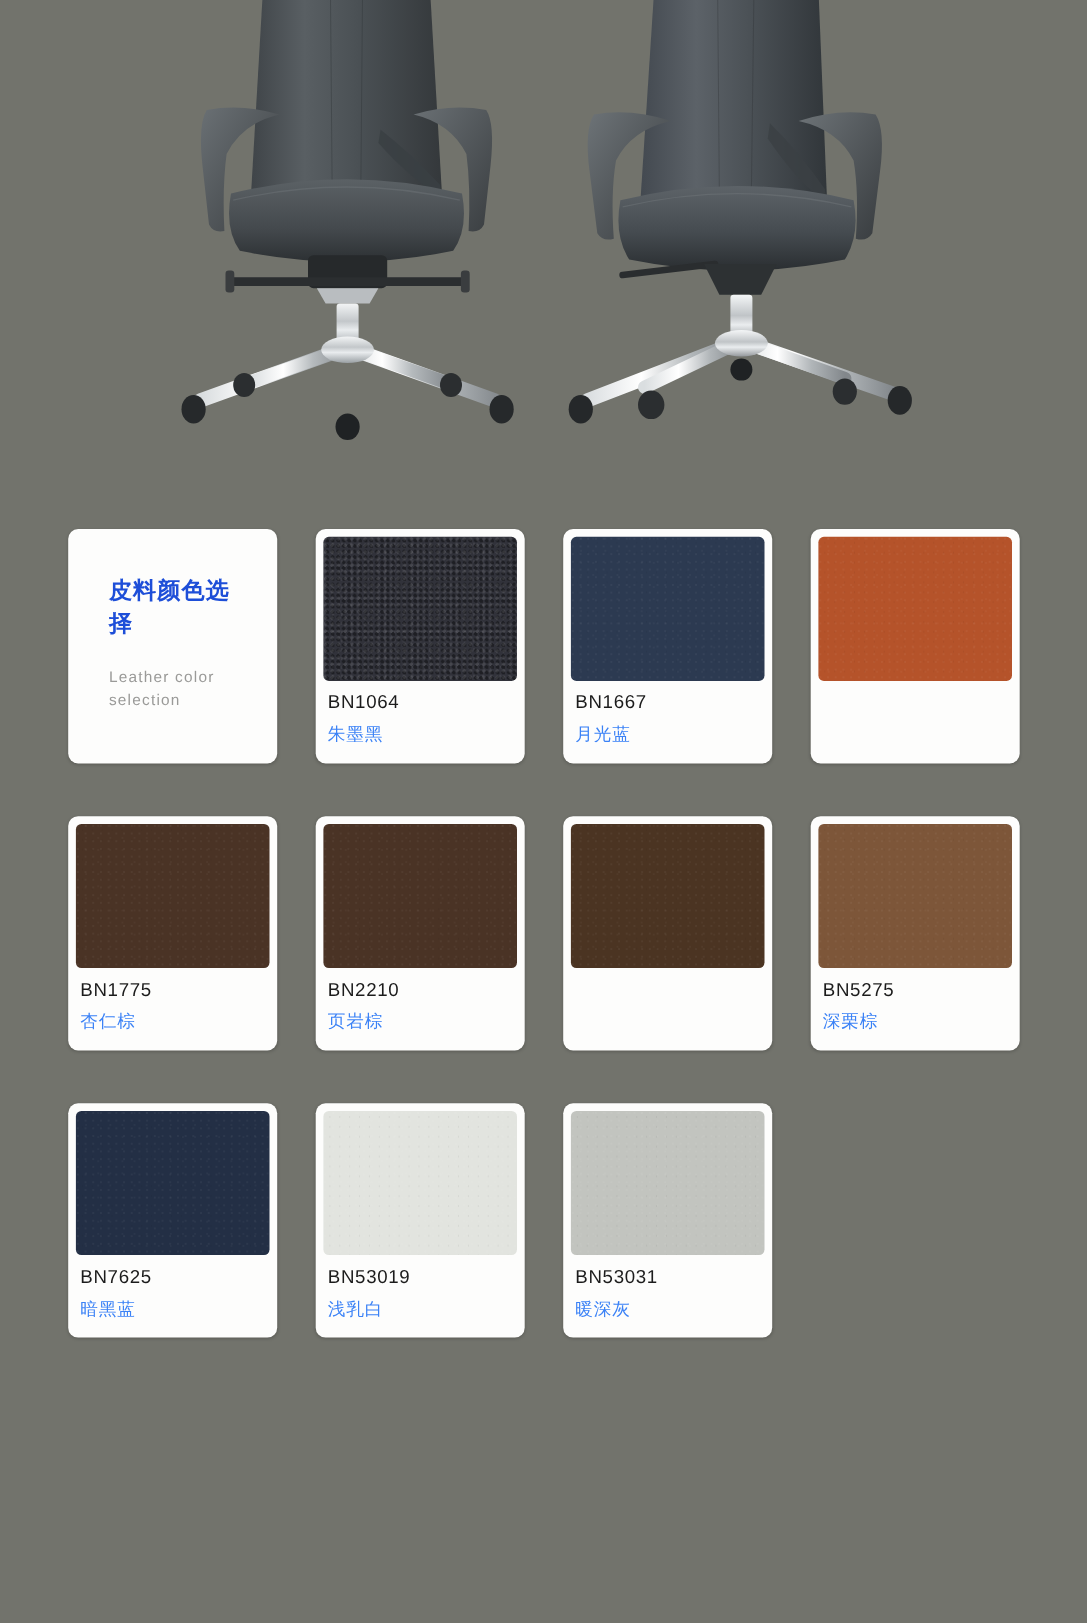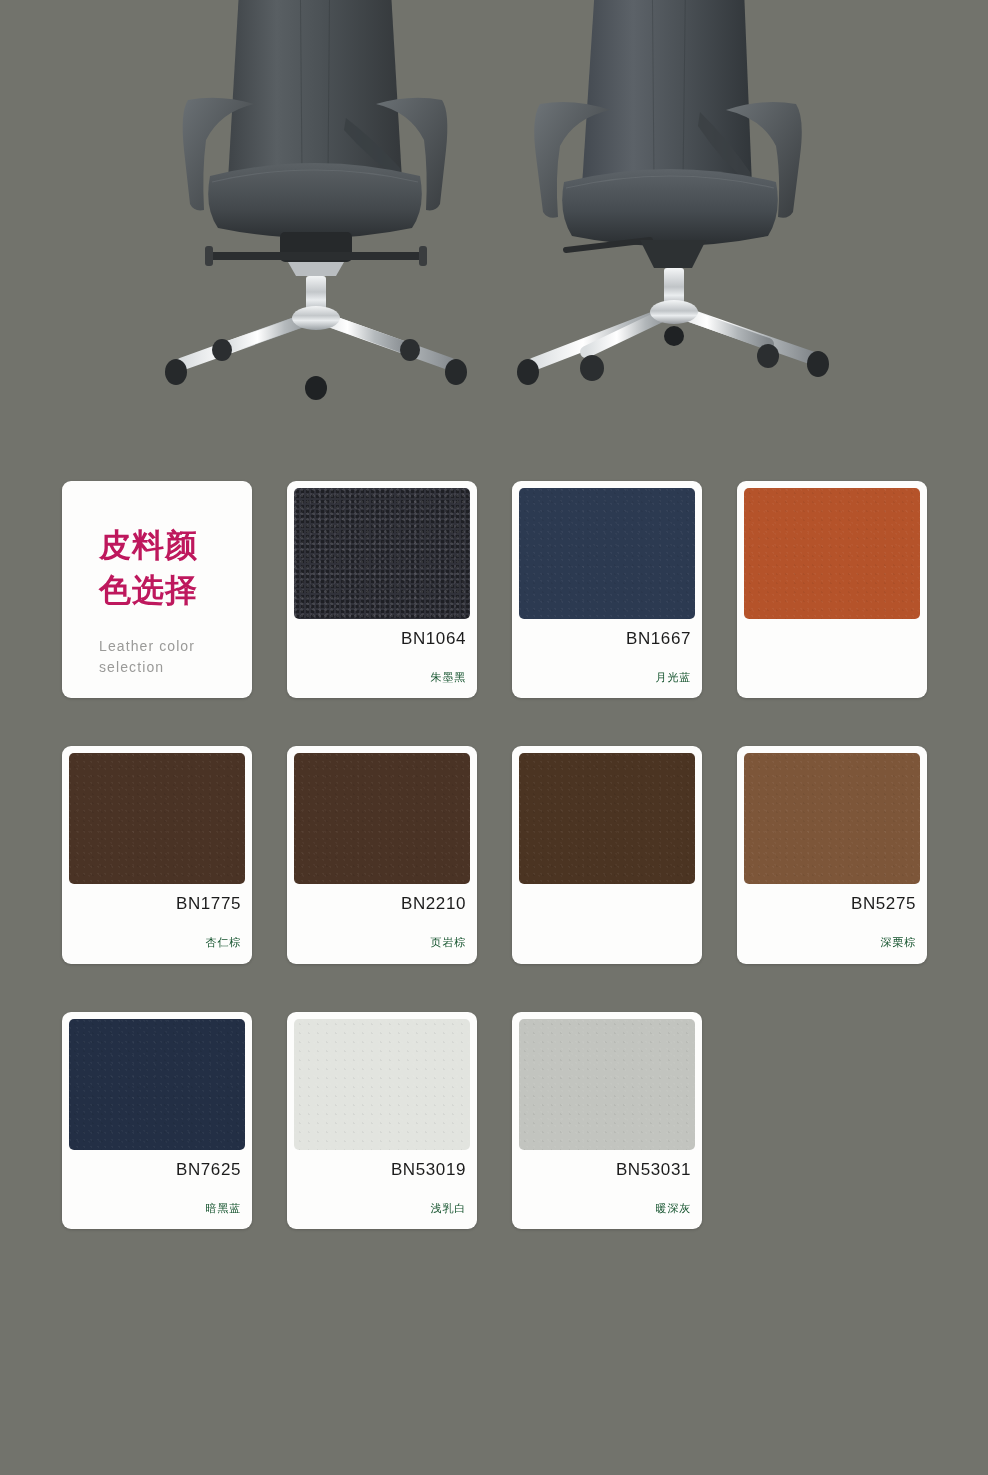--- a/index.html
+++ b/index.html
@@ -80,48 +80,48 @@
   .swatch.grain-pebble::after {
     background-image:
       radial-gradient(circle at 35% 35%, rgba(255,255,255,0.16) 0 1.3px, transparent 1.4px),
       radial-gradient(circle at 75% 65%, rgba(0,0,0,0.20) 0 1.5px, transparent 1.6px);
     background-size: 6px 6px, 7px 7px;
   }
 
   .card-label {
     flex: 1;
     padding: 9px 4px 13px 4px;
-    text-align: right;
+    text-align: left;
   }
   .code {
     font-size: 17px;
     color: #1c1c1c;
     letter-spacing: 0.6px;
     line-height: 1.35;
     font-weight: 400;
   }
   .cname {
-    font-size: 11px;
-    color: #14532d;
+    font-size: 16px;
+    color: #3b82f6;
     letter-spacing: 0.8px;
     line-height: 1.5;
-    margin-top: 18px;
+    margin-top: 6px;
   }
 
   
   .title-card {
     background: #fdfdfc;
     border-radius: 9px;
     box-shadow: 0 1px 3px rgba(0,0,0,0.18);
     padding: 42px 0 0 37px;
   }
   .title-cn {
-    font-size: 32px;
+    font-size: 21px;
     font-weight: 700;
-    color: #be185d;
+    color: #1d4ed8;
     line-height: 1.42;
     letter-spacing: 1px;
     width: 120px;
   }
   .title-en {
     margin-top: 22px;
     font-size: 14px;
     color: #9a9a98;
     letter-spacing: 1.1px;
     line-height: 1.5;

